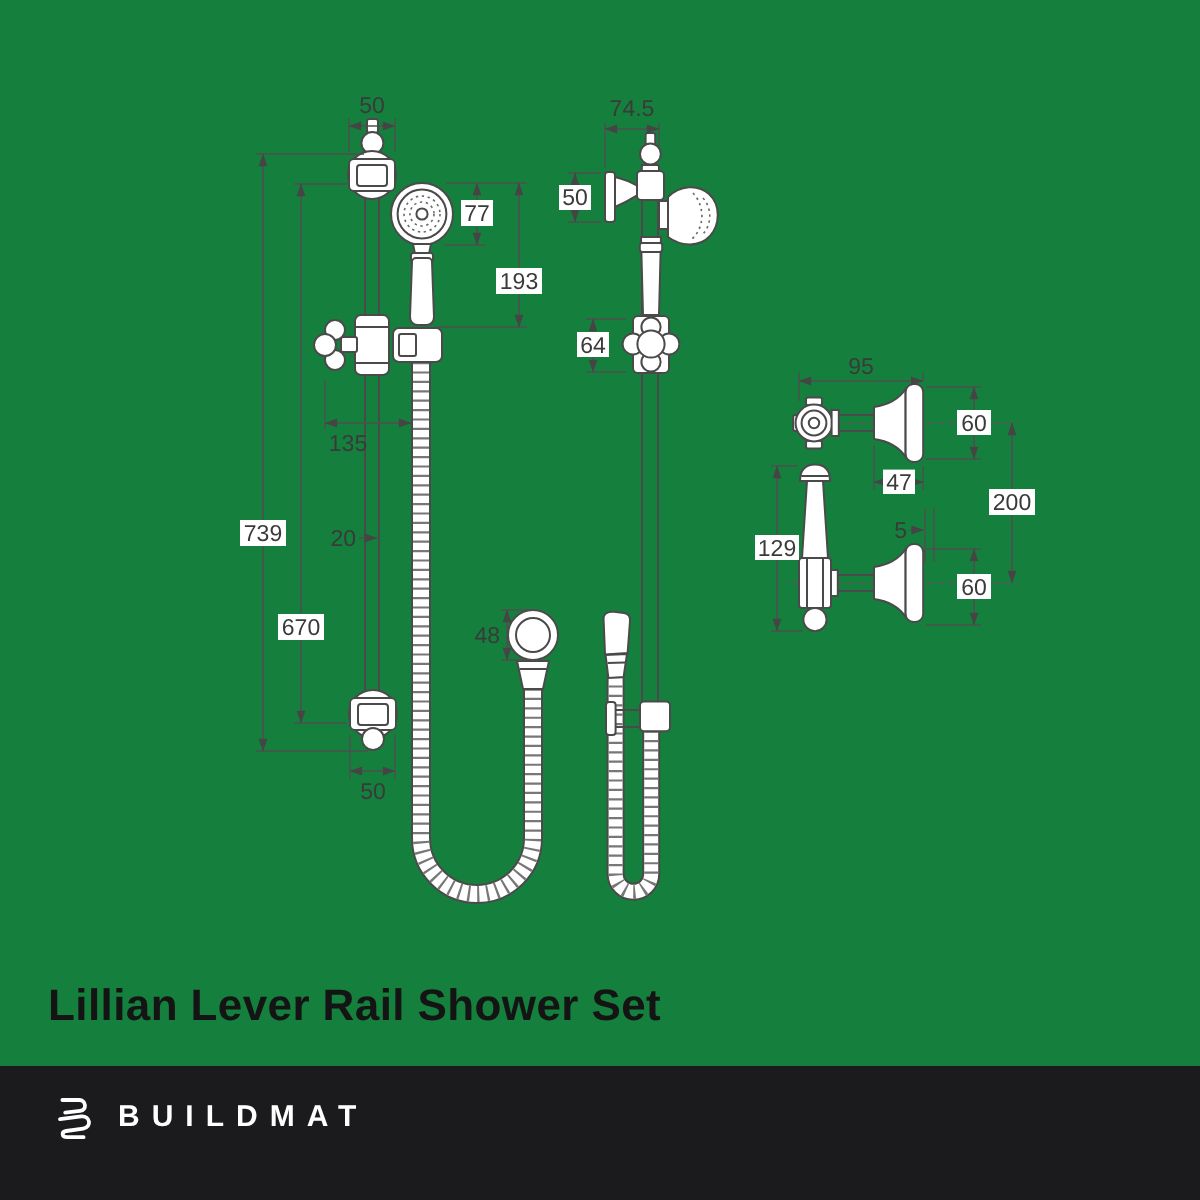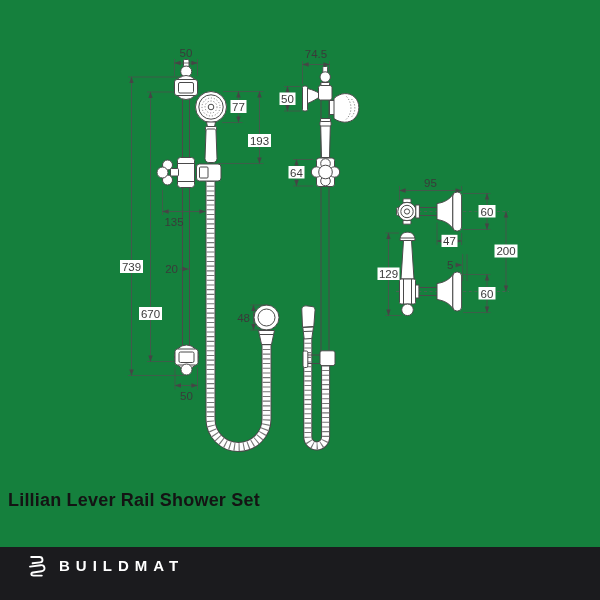--- a/index.html
+++ b/index.html
@@ -14,23 +14,23 @@
   .ext{stroke:#4f4f4f;stroke-width:.7;fill:none;}
   .ctr{stroke:#5a5a5a;stroke-width:.7;fill:none;stroke-dasharray:3 2.6;}
   .dash{stroke:#6a6a6a;stroke-width:.8;fill:none;stroke-dasharray:1.2 1.8;}
   .labelbg{fill:#fff;}
   .hose-o{stroke:#4a4a4a;stroke-width:10;fill:none;}
   .hose-i{stroke:#fff;stroke-width:8;fill:none;}
   .hose-r{stroke:#777;stroke-width:8;fill:none;stroke-dasharray:1.1 3.6;}
   .hose-o2{stroke:#4a4a4a;stroke-width:9;fill:none;}
   .hose-i2{stroke:#fff;stroke-width:7;fill:none;}
   .hose-r2{stroke:#777;stroke-width:7;fill:none;stroke-dasharray:1.1 3.6;}
-  .title{padding-left:8px;margin-top:8px;font-size:18px;font-weight:700;
-         color:#141414;letter-spacing:.2px;}
-  .footer{margin-top:auto;height:53px;background:#1b1b1e;display:flex;
+  .title{padding-left:8px;margin-top:8px;font-size:22px;font-weight:700;
+         color:#141414;letter-spacing:.2px;margin-left:16px;}
+  .footer{margin-top:auto;height:67px;background:#1b1b1e;display:flex;
           align-items:center;justify-content:space-between;padding:0 18px 16px 24px;box-sizing:border-box;}
   .brand-left{display:flex;align-items:center;gap:9px;}
   .brand-left .bm-text{color:#fff;font-weight:700;font-size:15px;letter-spacing:6px;}
   .brand-right{color:#fff;font-size:30px;font-weight:400;letter-spacing:.5px;position:relative;}
   .brand-right sup{font-size:8px;position:relative;top:-14px;left:1px;}
 </style>
 </head>
 <body>
 
 <div class="page">

